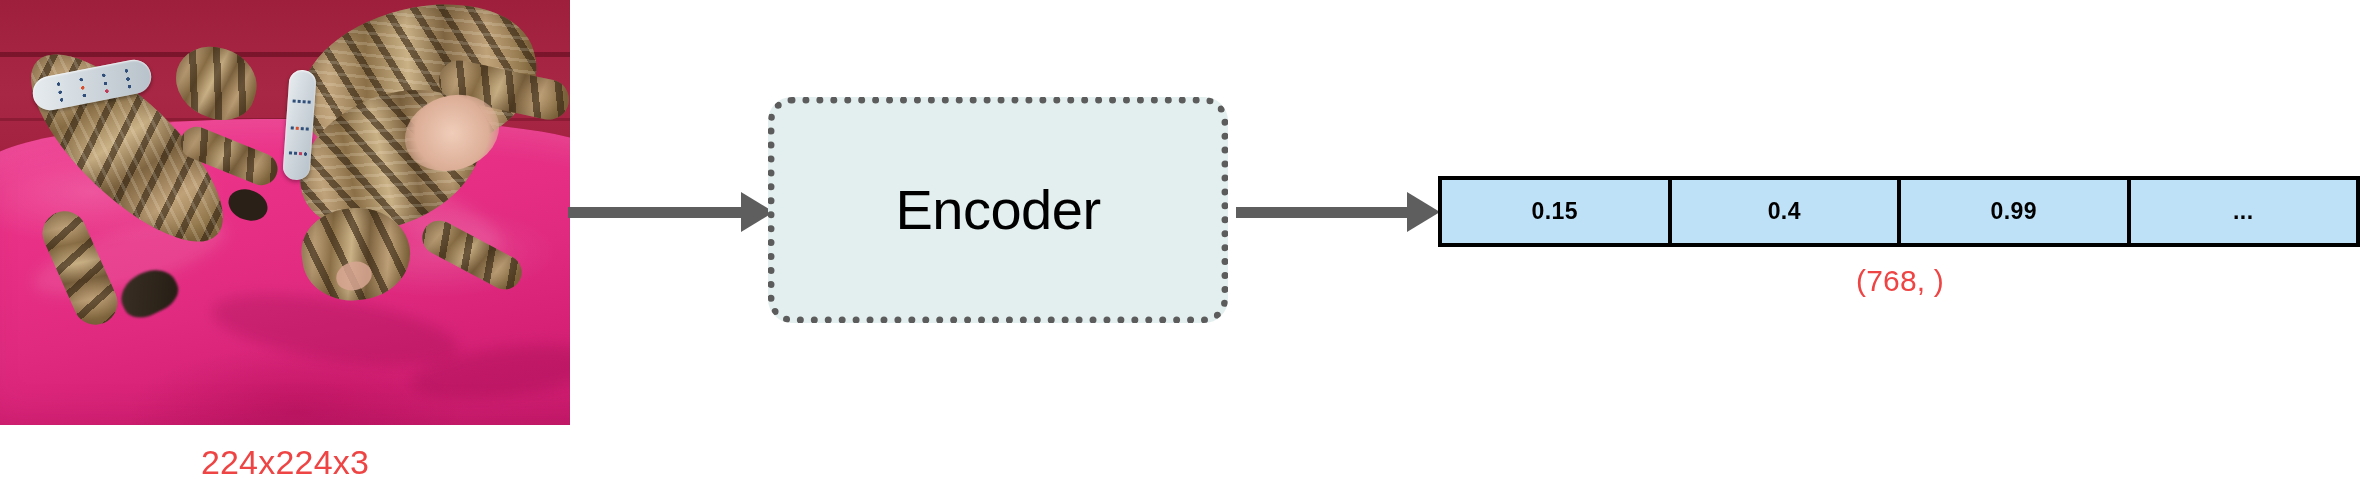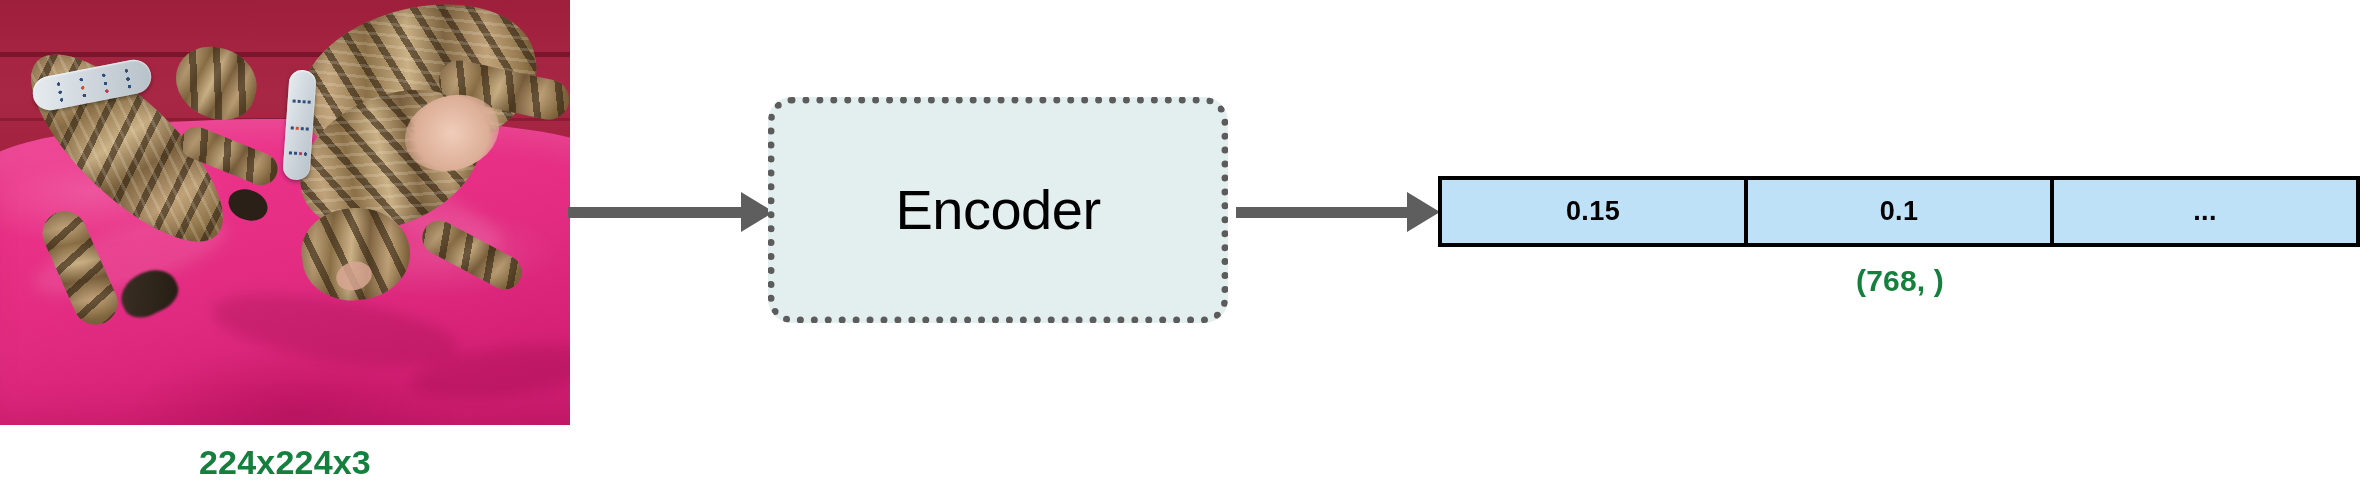--- a/index.html
+++ b/index.html
@@ -54,21 +54,21 @@
           radial-gradient(circle at 16% 54%, #2f4f7a 0 1.6px, transparent 1.9px),
           radial-gradient(circle at 40% 54%, #d84f2e 0 1.6px, transparent 1.9px),
           radial-gradient(circle at 64% 54%, #2f4f7a 0 1.6px, transparent 1.9px),
           radial-gradient(circle at 88% 54%, #2f4f7a 0 1.6px, transparent 1.9px),
           radial-gradient(circle at 16% 84%, #2f4f7a 0 1.6px, transparent 1.9px),
           radial-gradient(circle at 40% 84%, #2f4f7a 0 1.6px, transparent 1.9px),
           radial-gradient(circle at 64% 84%, #c23a5a 0 1.6px, transparent 1.9px),
           radial-gradient(circle at 88% 84%, #2f4f7a 0 1.6px, transparent 1.9px);}
 
   
-  .caption{position:absolute;color:#15803d;font-weight:bold;white-space:nowrap;}
+  .caption{position:absolute;color:#ef4444;font-weight:normal;white-space:nowrap;}
   #img-caption{left:0;top:443px;width:570px;text-align:center;font-size:34px;letter-spacing:.2px;}
   #vec-caption{left:1600px;top:264px;width:600px;text-align:center;font-size:30px;letter-spacing:.2px;}
 
   
   .arrow{position:absolute;height:40px;}
   .arrow .shaft{position:absolute;left:0;top:15px;height:11px;background:#5e5e5e;}
   .arrow .head{position:absolute;top:0;width:0;height:0;
        border-top:20px solid transparent;border-bottom:20px solid transparent;
        border-left:33px solid #5e5e5e;}
   #arrow-1{left:568px;top:192px;width:206px;}
@@ -82,21 +82,21 @@
   #encoder-box{position:absolute;left:768px;top:97px;width:460px;height:226px;
        background:#e3efee;border:7px dotted #5c5c5c;border-radius:24px;
        box-sizing:border-box;display:flex;align-items:center;justify-content:center;}
   #encoder-label{font-size:56px;color:#000;font-weight:400;line-height:1;letter-spacing:-.5px;}
 
   
   #vector-row{position:absolute;left:1438px;top:176px;width:922px;height:71px;
        display:flex;box-sizing:border-box;border:4px solid #000;background:#bfe1f8;}
   .vec-cell{flex:1 1 0;display:flex;align-items:center;justify-content:center;
        background:#bfe1f8;border-right:4px solid #000;box-sizing:border-box;
-       font-size:27px;font-weight:bold;color:#000;letter-spacing:.4px;}
+       font-size:23px;font-weight:bold;color:#000;letter-spacing:.4px;}
   .vec-cell:last-child{border-right:none;}
 </style>
 </head>
 <body>
 
 <div id="stage">
 
   <div id="image-panel">
     <div class="couch"></div>
     <div class="couch-seam" style="top:52px;"></div>
@@ -168,19 +168,20 @@
     <span id="encoder-label">Encoder</span>
   </div>
 
   <div class="arrow" id="arrow-2">
     <div class="shaft"></div>
     <div class="head"></div>
   </div>
 
   <div id="vector-row">
     <div class="vec-cell">0.15</div>
-    <div class="vec-cell">0.1</div>
+    <div class="vec-cell">0.4</div>
+    <div class="vec-cell">0.99</div>
     <div class="vec-cell">...</div>
   </div>
 
   <div class="caption" id="vec-caption">(768, )</div>
 
 </div>
 
 </body></html>

